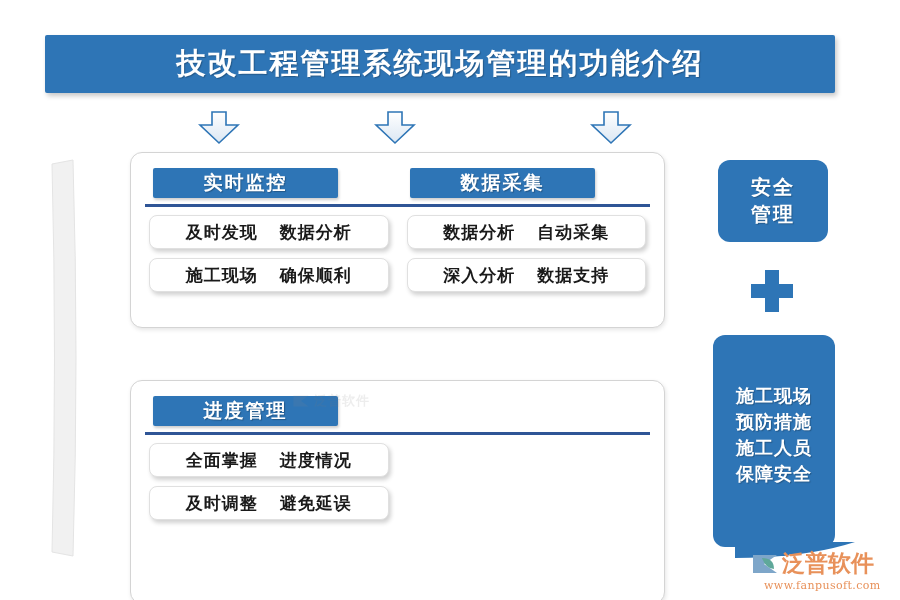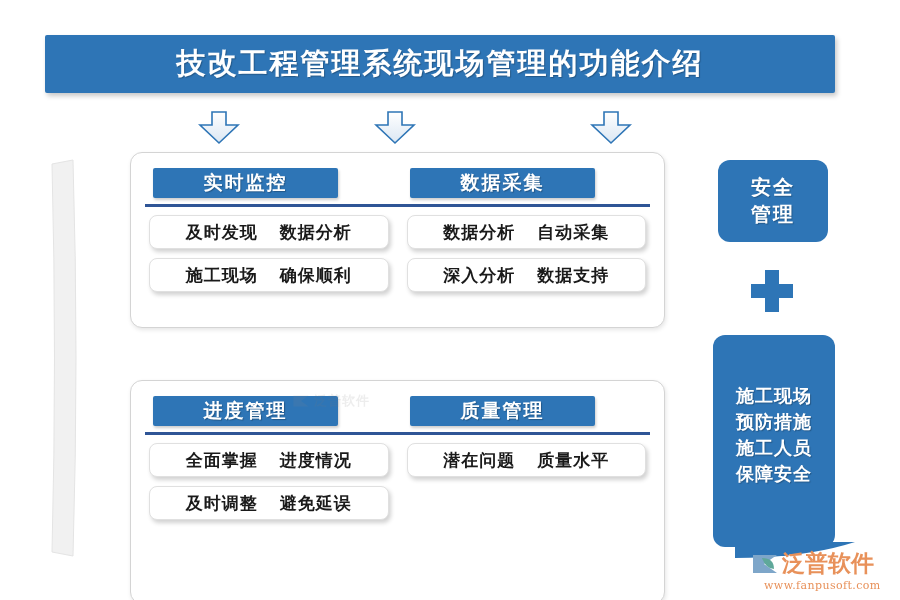--- a/index.html
+++ b/index.html
@@ -292,41 +292,34 @@
       </div>
     </div>
   </div>
 </div>
 
 <div class="panel" id="panel-bottom">
   <div class="panel-heads">
     <div class="head-badge">
       <span>进度管理</span>
     </div>
-    <div class="head-badge">
-      <span>质量管理</span>
-    </div>
   </div>
   <div class="head-rule"></div>
   <div class="panel-cols">
     <div class="panel-col">
       <div class="item-box">
         <span>全面掌握</span>
         <span>进度情况</span>
       </div>
       <div class="item-box">
         <span>及时调整</span>
         <span>避免延误</span>
       </div>
     </div>
     <div class="panel-col">
-      <div class="item-box">
-        <span>潜在问题</span>
-        <span>质量水平</span>
-      </div>
     </div>
   </div>
 </div>
 
 <div class="blue-card" id="safety-card">
   <div class="card-text">
     <div>安全</div>
     <div>管理</div>
   </div>
 </div>

